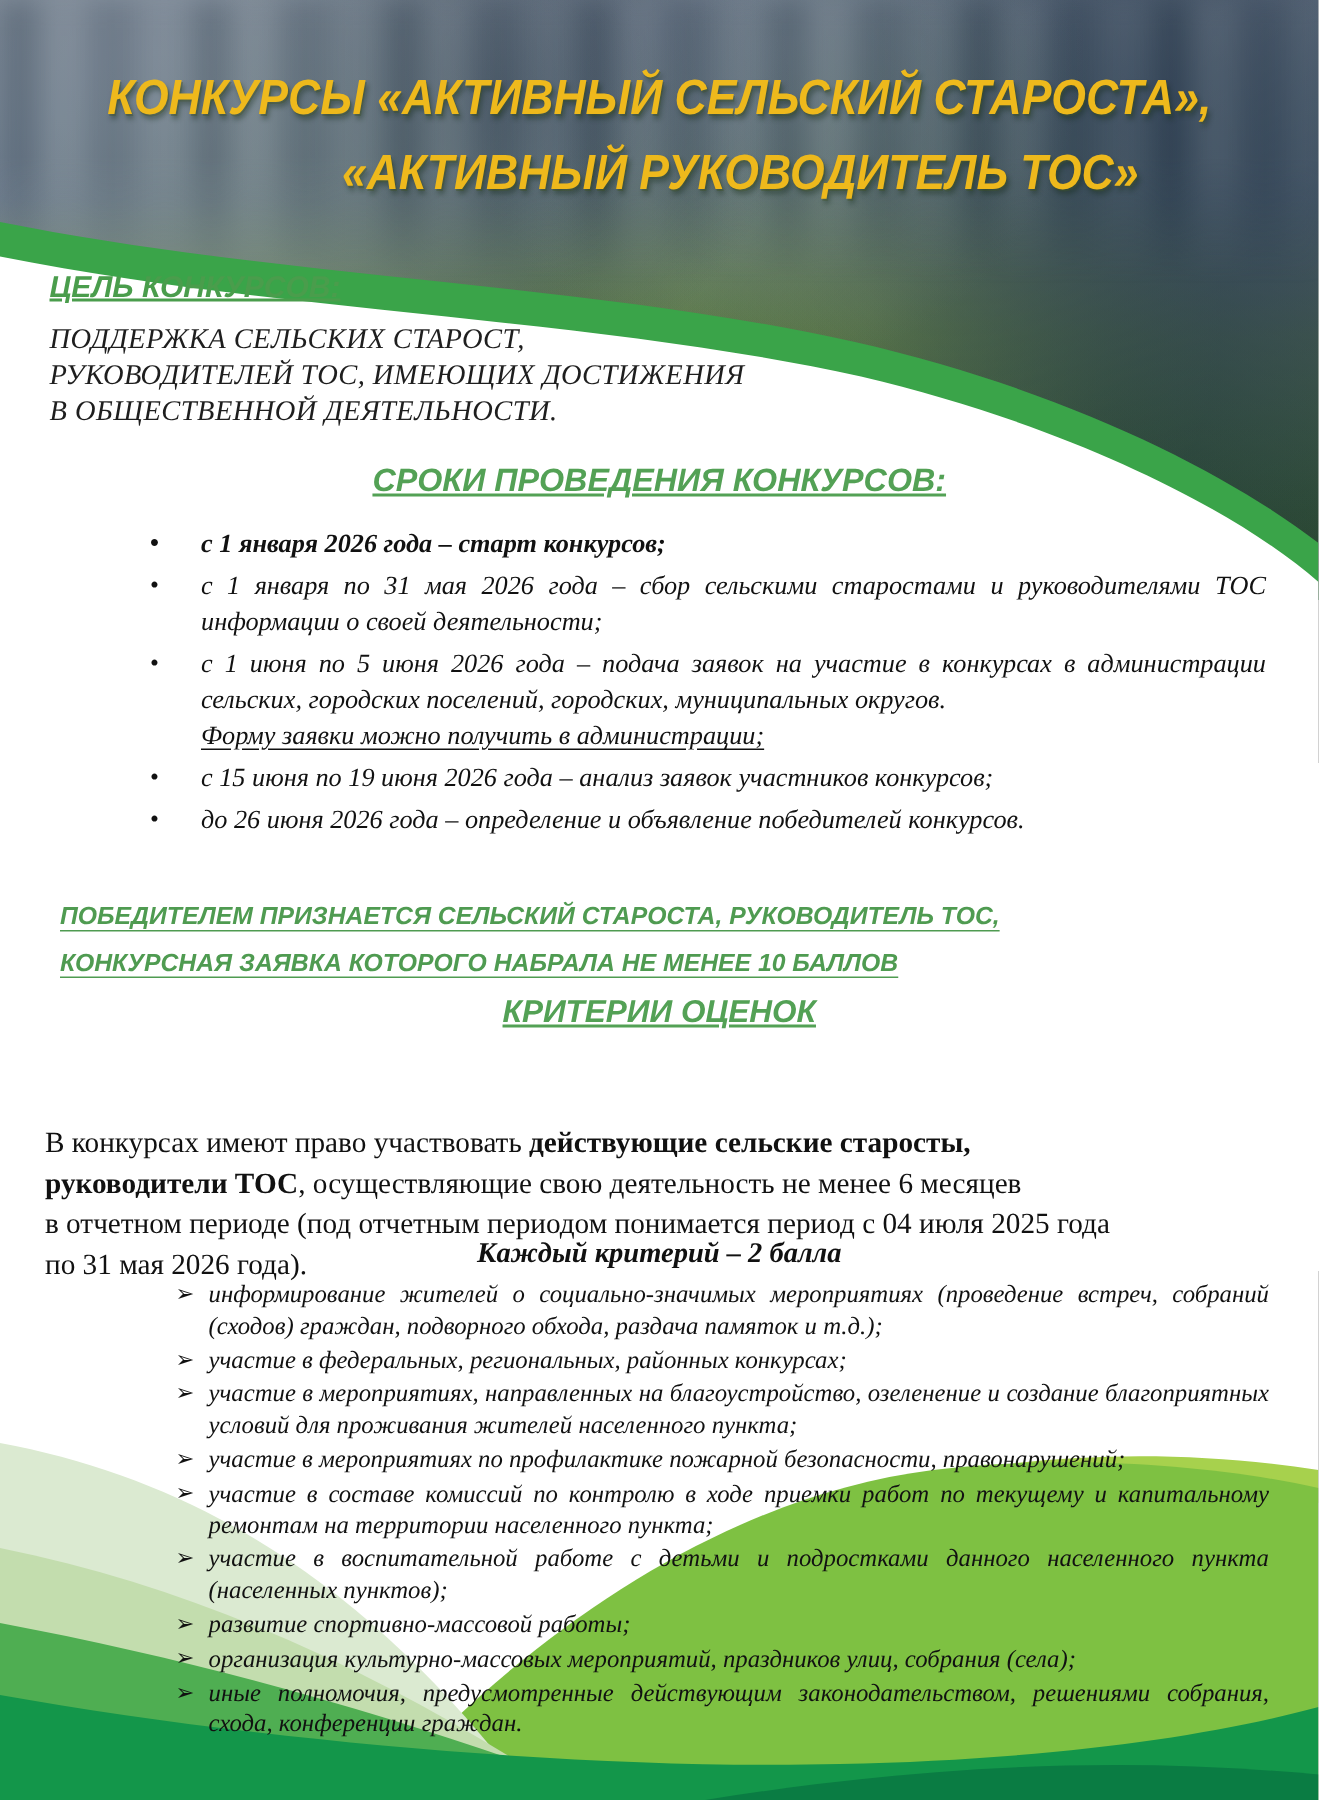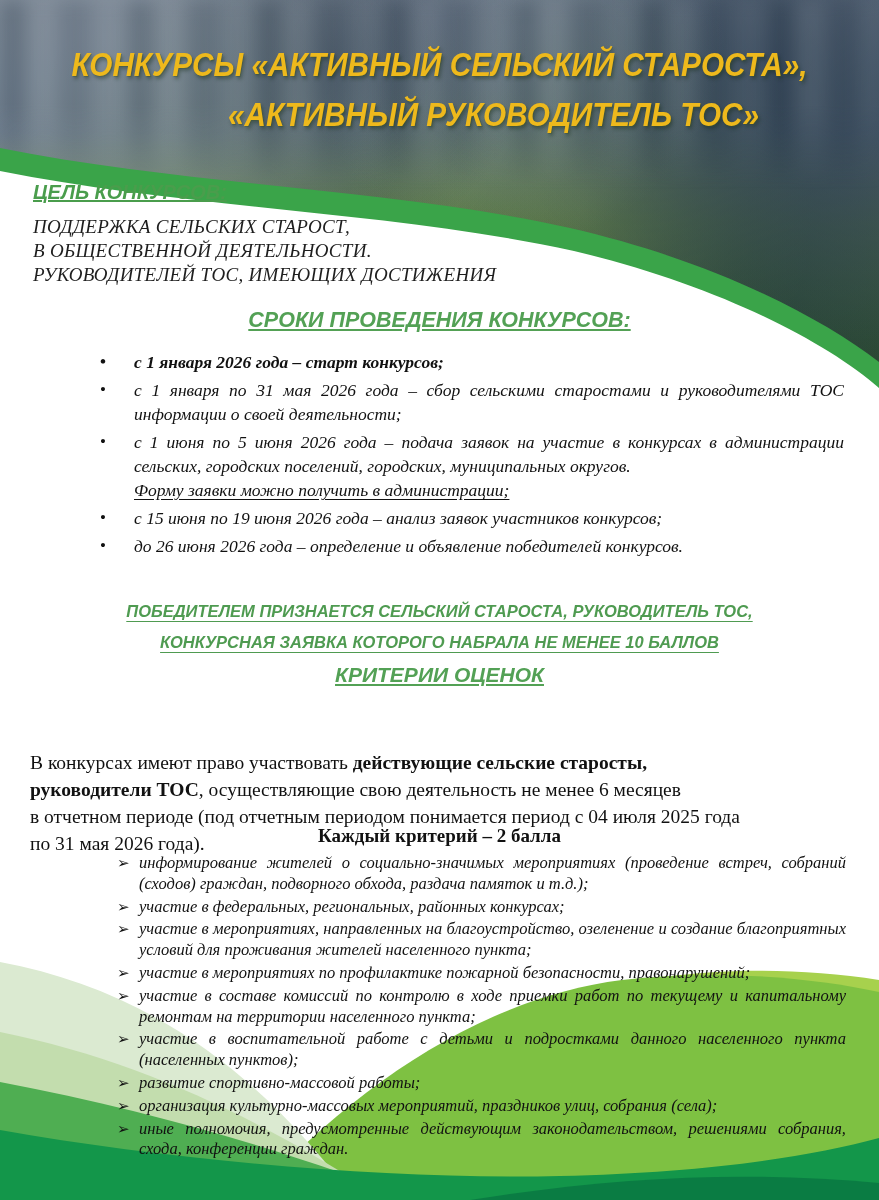--- a/index.html
+++ b/index.html
@@ -71,30 +71,30 @@
     position:relative;padding-left:42px;margin-bottom:4px;
     font-style:italic;font-size:17.5px;line-height:24px;color:#111;
     text-align:justify;
   }
   .timeline-list .marker{
     position:absolute;left:8px;top:0;font-style:normal;font-size:17px;color:#111;
   }
   .bold-item{font-weight:bold;}
   .form-note{display:block;text-decoration:underline;text-underline-offset:3px;}
   .winner{
-    position:absolute;top:596px;left:40px;width:799px;text-align:center;
+    position:absolute;top:596px;left:40px;width:799px;text-align:left;
     font-family:"Liberation Sans", sans-serif;font-style:italic;font-weight:bold;
     font-size:16.5px;color:#4f9b51;line-height:31px;
   }
   .winner span{text-decoration:underline;text-underline-offset:4px;}
   .intro{position:absolute;top:749px;left:30px;width:819px;text-align:left;
     font-size:19.5px;color:#111;line-height:27px;}
   .intro b{font-weight:bold;}
   .points-note{position:absolute;top:825px;left:0;width:879px;text-align:center;
-    font-weight:bold;font-size:19px;color:#111;}
+    font-weight:bold;font-size:19px;color:#111;font-style:italic;}
   .criteria-list{position:absolute;left:119px;top:853px;width:727px;}
   .criteria-list li{
     position:relative;padding-left:20px;margin-bottom:2px;
     font-style:italic;font-size:16.5px;line-height:20.8px;color:#111;
     text-align:justify;
   }
   .criteria-list .marker{
     position:absolute;left:-2px;top:0;font-style:normal;font-size:15px;color:#111;
   }
   
@@ -114,22 +114,22 @@
   </div>
 
   <h1 class="title" style="margin:0;">
     <span class="title-line">КОНКУРСЫ «АКТИВНЫЙ СЕЛЬСКИЙ СТАРОСТА»,</span>
     <span class="title-line title-line2">«АКТИВНЫЙ РУКОВОДИТЕЛЬ ТОС»</span>
   </h1>
 
   <div class="goal">
     <h2 class="goal-heading">ЦЕЛЬ КОНКУРСОВ:</h2>
     <div class="goal-line">ПОДДЕРЖКА СЕЛЬСКИХ СТАРОСТ,</div>
+    <div class="goal-line">РУКОВОДИТЕЛЕЙ ТОС, ИМЕЮЩИХ ДОСТИЖЕНИЯ</div>
     <div class="goal-line">В ОБЩЕСТВЕННОЙ ДЕЯТЕЛЬНОСТИ.</div>
-    <div class="goal-line">РУКОВОДИТЕЛЕЙ ТОС, ИМЕЮЩИХ ДОСТИЖЕНИЯ</div>
   </div>
 
   <svg class="bottom-decor" width="879" height="260" viewBox="0 0 879 260" aria-hidden="true">
     <path d="M560,60 C660,28 775,24 879,40 L879,62 C780,46 668,50 568,76 Z" fill="#a7d14d"></path>
     <path d="M250,260 C350,150 480,58 622,40 C712,29 812,37 879,52 L879,260 Z" fill="#7ec142"></path>
     <path d="M0,22 C140,48 255,125 355,260 L0,260 Z" fill="#dbead1"></path>
     <path d="M0,92 C150,122 280,190 385,260 L0,260 Z" fill="#c3ddae"></path>
     <path d="M0,142 C160,172 305,217 415,260 L0,260 Z" fill="#4fae52"></path>
     <path d="M0,190 C180,222 400,240 560,236 C700,233 805,218 879,198 L879,260 L0,260 Z" fill="#13964a"></path>
     <path d="M470,260 C620,236 750,231 879,243 L879,260 Z" fill="#0a7c43"></path>

